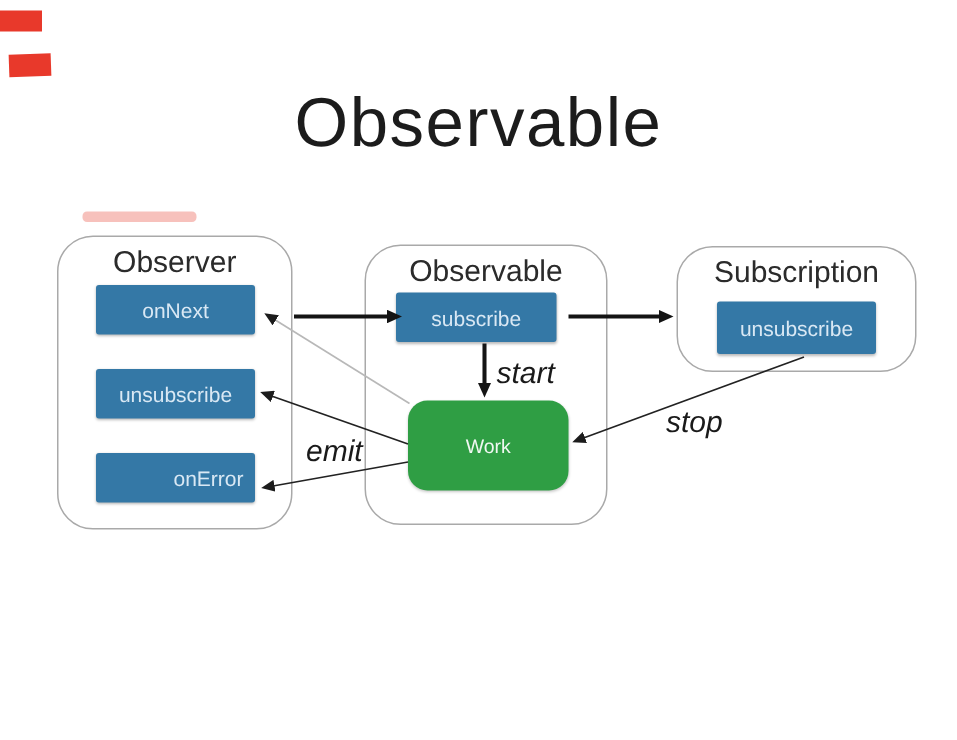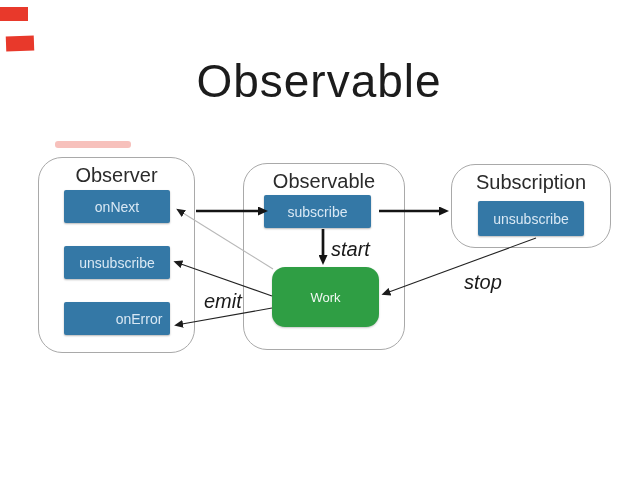--- a/index.html
+++ b/index.html
@@ -44,21 +44,21 @@
     background:var(--work-green);border-radius:13px;
     color:rgba(255,255,255,0.93);font-size:13px;
     display:flex;align-items:center;justify-content:center;
     box-shadow:0 1px 2px rgba(0,0,0,0.22);
   }
   .edge-label{
     position:absolute;font-style:italic;font-size:20px;color:#1a1a1a;white-space:nowrap;
   }
   .label-start{left:331px;top:238px;}
   .label-emit{left:204px;top:290px;}
-  .label-stop{left:464px;top:271px;text-align:center;}
+  .label-stop{left:444px;top:271px;text-align:center;}
   .footer-mark{
     position:absolute;left:0;top:459px;width:100%;text-align:center;
     font-size:13px;color:#5a5a5a;
   }
   .arrows{position:absolute;left:0;top:0;pointer-events:none;}
   .artifact{position:absolute;background:var(--artifact-red);}
   .artifact-1{left:0;top:7px;width:28px;height:14px;}
   .artifact-2{left:6px;top:36px;width:28px;height:15px;transform:rotate(-2deg);}
   .artifact-3{left:55px;top:141px;width:76px;height:7px;background:rgba(233,92,80,0.38);border-radius:3px;}
 </style>

